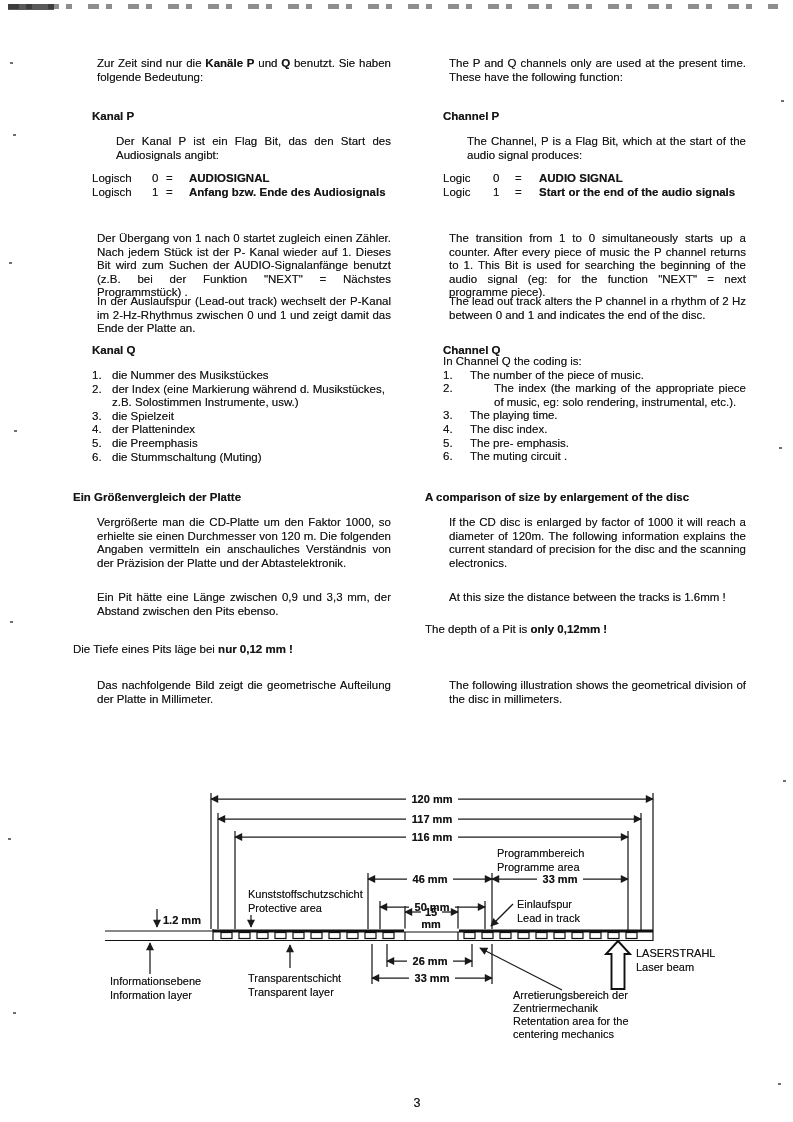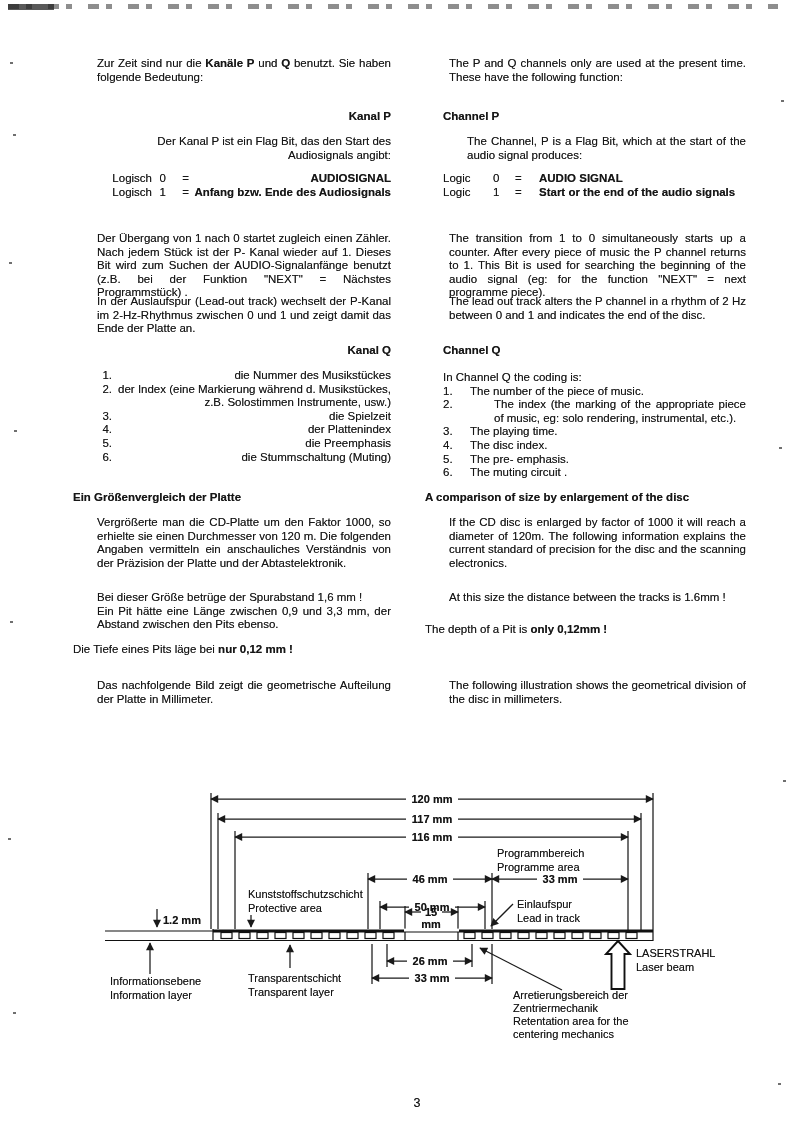--- a/index.html
+++ b/index.html
@@ -9,21 +9,21 @@
     font-family:"Liberation Sans", sans-serif;
     -webkit-font-smoothing:antialiased;
   }
   .scan { text-shadow:0 0 .5px rgba(0,0,0,.55); }
   .col { position:absolute; font-size:11.5px; line-height:13.6px; }
   .col-left  { left:73px;  width:318px; }
   .col-right { left:425px; width:321px; }
   .blk { position:absolute; left:0; right:0; }
   .just { text-align:justify;margin-left:24px; }
   .b { font-weight:bold; }
-  .ind { padding-left:19px;text-align:right; }
+  .ind { padding-left:19px; }
   .indr { padding-left:18px; }
   .lrow { display:grid; grid-template-columns:60px 14px 23px auto; }
   .rrow { display:grid; grid-template-columns:50px 22px 24px auto; }
   .note-l { }
   .note-r { max-width:196px; }
   .li  { display:grid; grid-template-columns:20px auto; }
   .lir { display:grid; grid-template-columns:27px auto; }
   .pagenum { position:absolute; left:404px; top:1096px; width:26px; text-align:center;
              font-size:12.5px; }
   
@@ -118,21 +118,20 @@
           <span>6.</span>
           <span>die Stummschaltung (Muting)</span>
         </div>
     </div>
 
     <div class="blk b" style="top:491px">Ein Größenvergleich der Platte</div>
 
     <div class="blk just" style="top:516px">Vergrößerte man die CD-Platte um den Faktor  1000, so erhielte sie einen Durchmesser von 120 m.  Die folgenden Angaben vermitteln ein anschauliches Verständnis von der Präzision der Platte und der Abtastelektronik.</div>
 
     <div class="blk just" style="top:591px">
-      <div>Bei dieser Größe  betrüge  der Spurabstand 1,6 mm !</div>
       <div>Ein Pit hätte eine Länge zwischen 0,9 und 3,3 mm, der Abstand zwischen den Pits ebenso.</div>
     </div>
 
     <div class="blk" style="top:643px"><span>Die Tiefe eines Pits läge bei </span><span class="b">nur 0,12  mm  !</span></div>
 
     <div class="blk just" style="top:679px">Das nachfolgende Bild zeigt die geometrische Aufteilung der Platte in Millimeter.</div>
   </div>
 
   <div class="col col-right">
     <div class="blk just" style="top:57px">The P and Q channels only are used at the present time. These have the following function:</div>
@@ -155,21 +154,21 @@
         <span class="b">Start or the end of the audio signals</span>
       </div>
     </div>
 
     <div class="blk just" style="top:232px">The transition from 1 to 0 simultaneously starts up a counter. After every piece of music the P channel returns to 1. This Bit is used for searching the beginning of the audio signal (eg: for the function "NEXT" = next programme piece).</div>
 
     <div class="blk just" style="top:295px">The lead out track alters the P channel in a rhythm of 2 Hz between 0 and 1 and indicates the end of the disc.</div>
 
     <div class="blk indr b" style="top:344px">Channel Q</div>
 
-    <div class="blk indr" style="top:371px">
+    <div class="blk indr" style="top:355px">
       <div>In Channel Q the coding is:</div>
       <div class="lir">
           <span>1.</span>
           <span>The number of the piece of music.</span>
         </div>
       <div class="lir">
           <span>2.</span>
           <span class="just">The index (the marking of the appropriate piece of music, eg: solo rendering, instrumental, etc.).</span>
         </div>
       <div class="lir">

